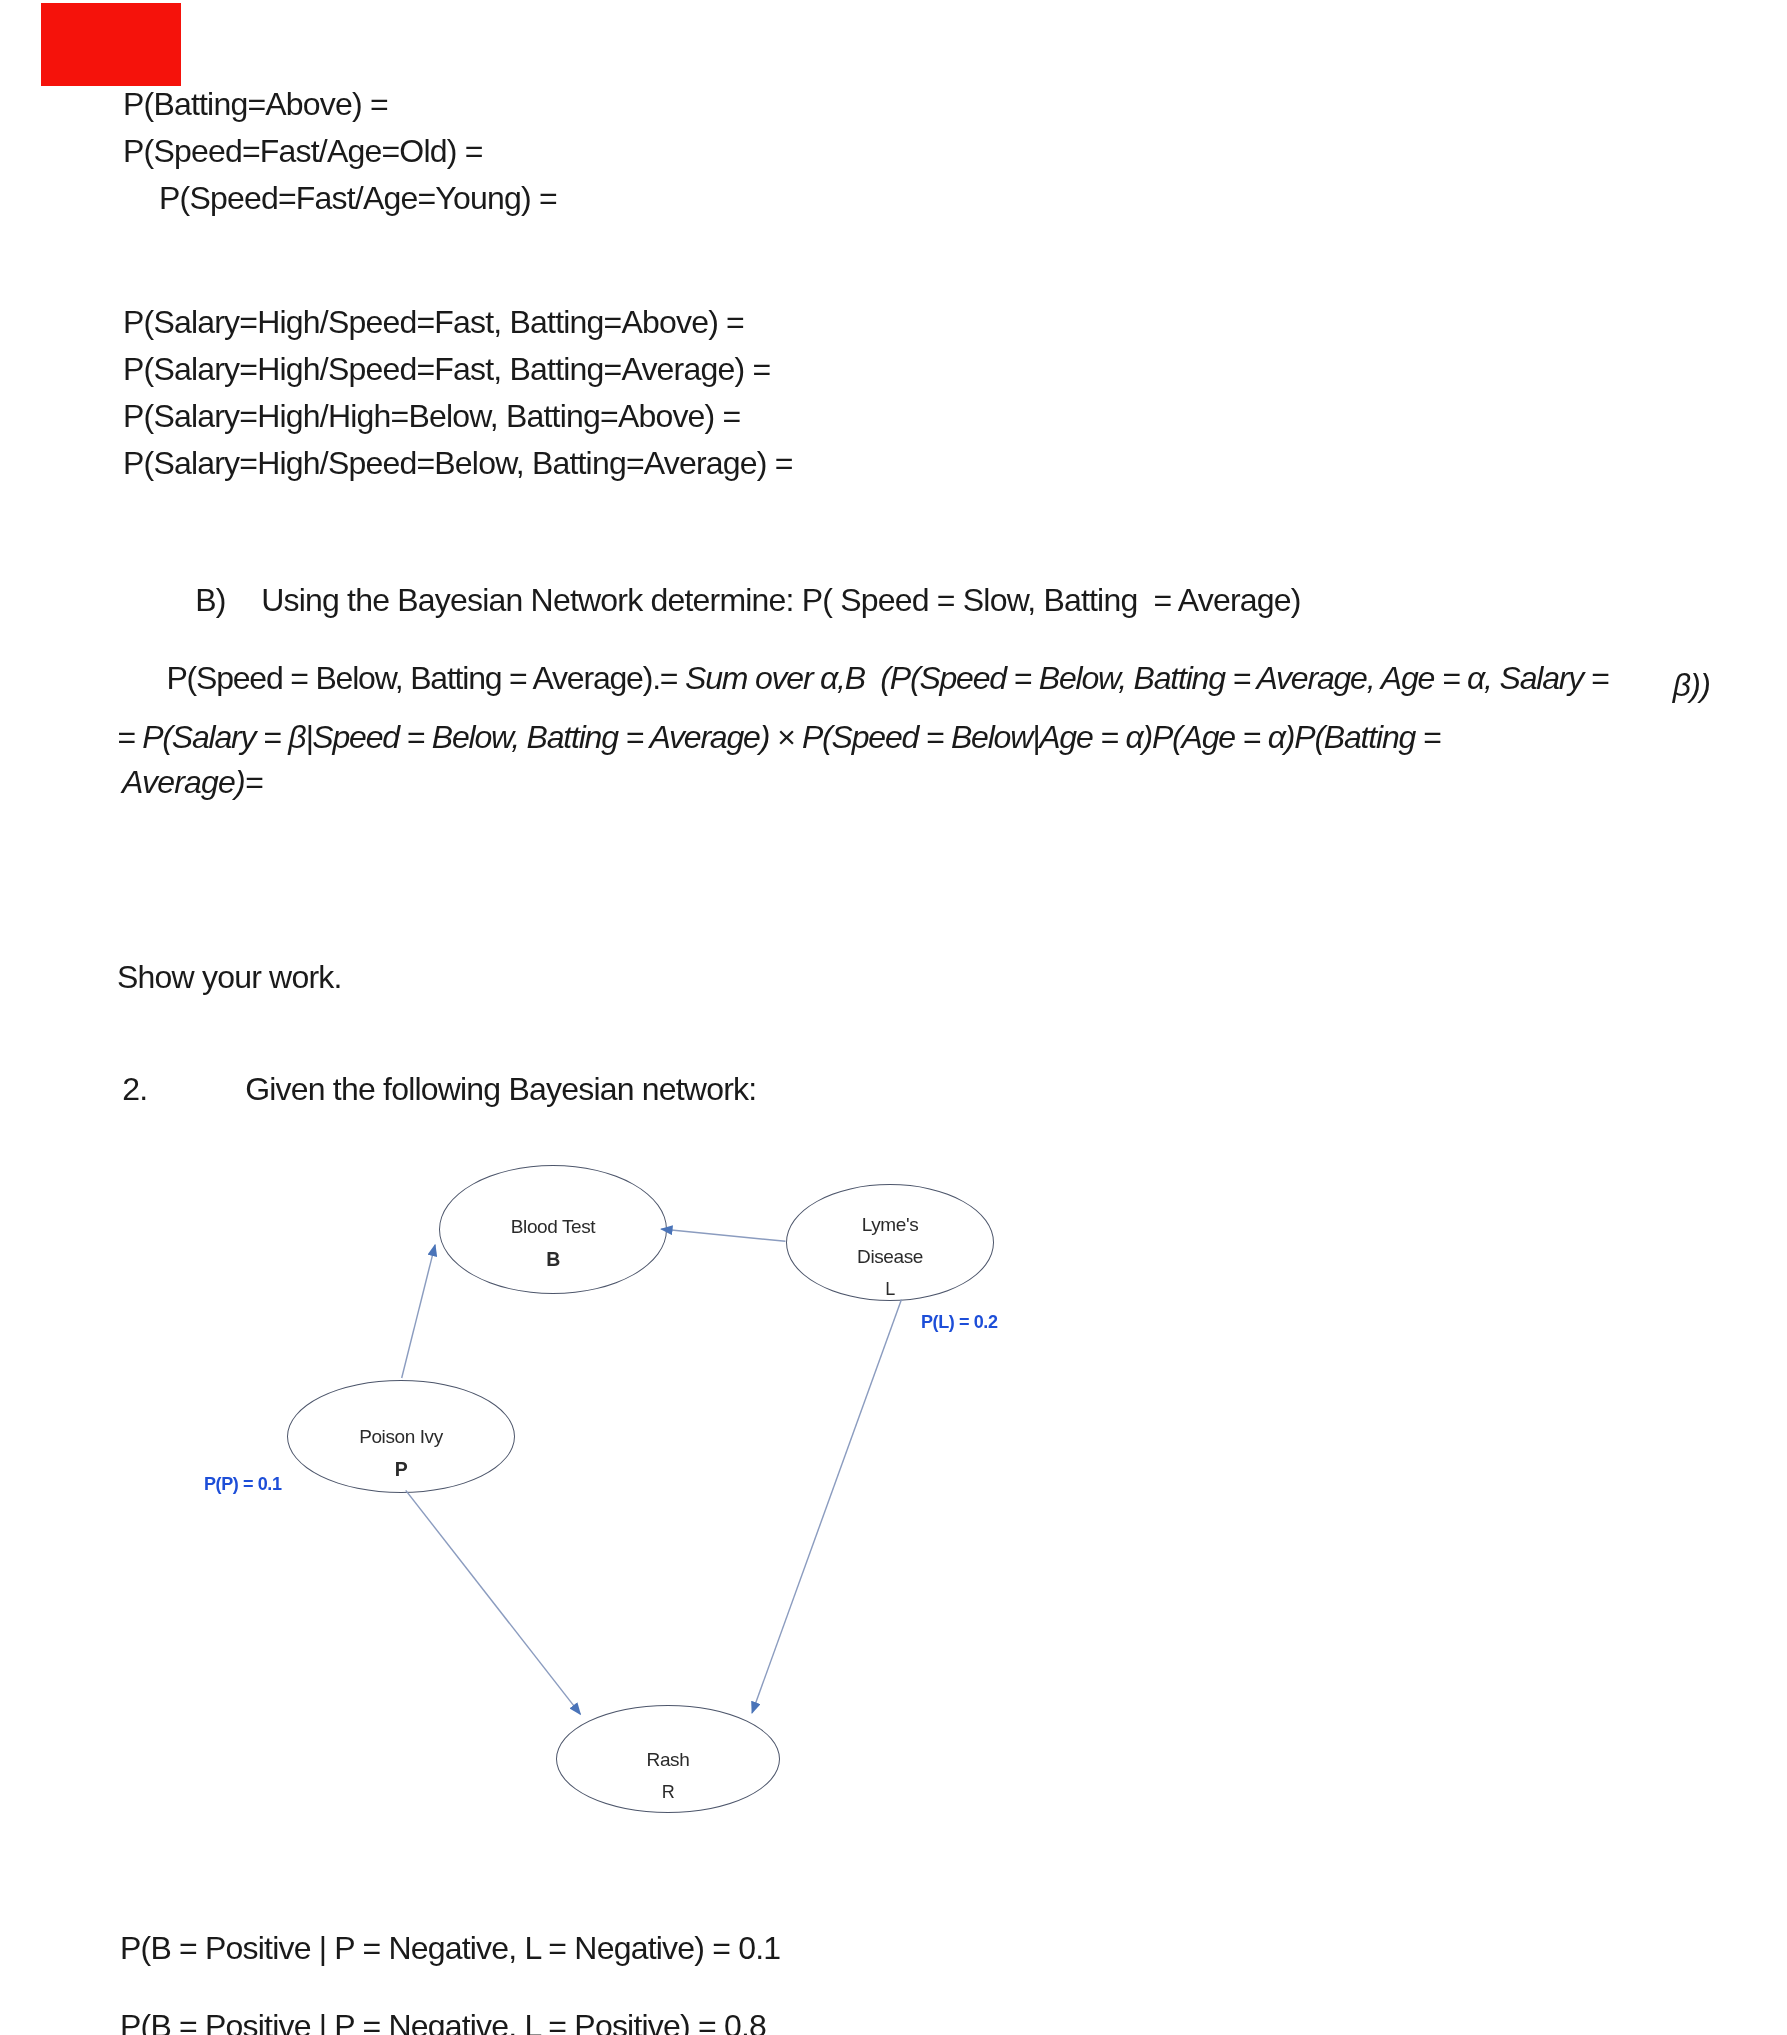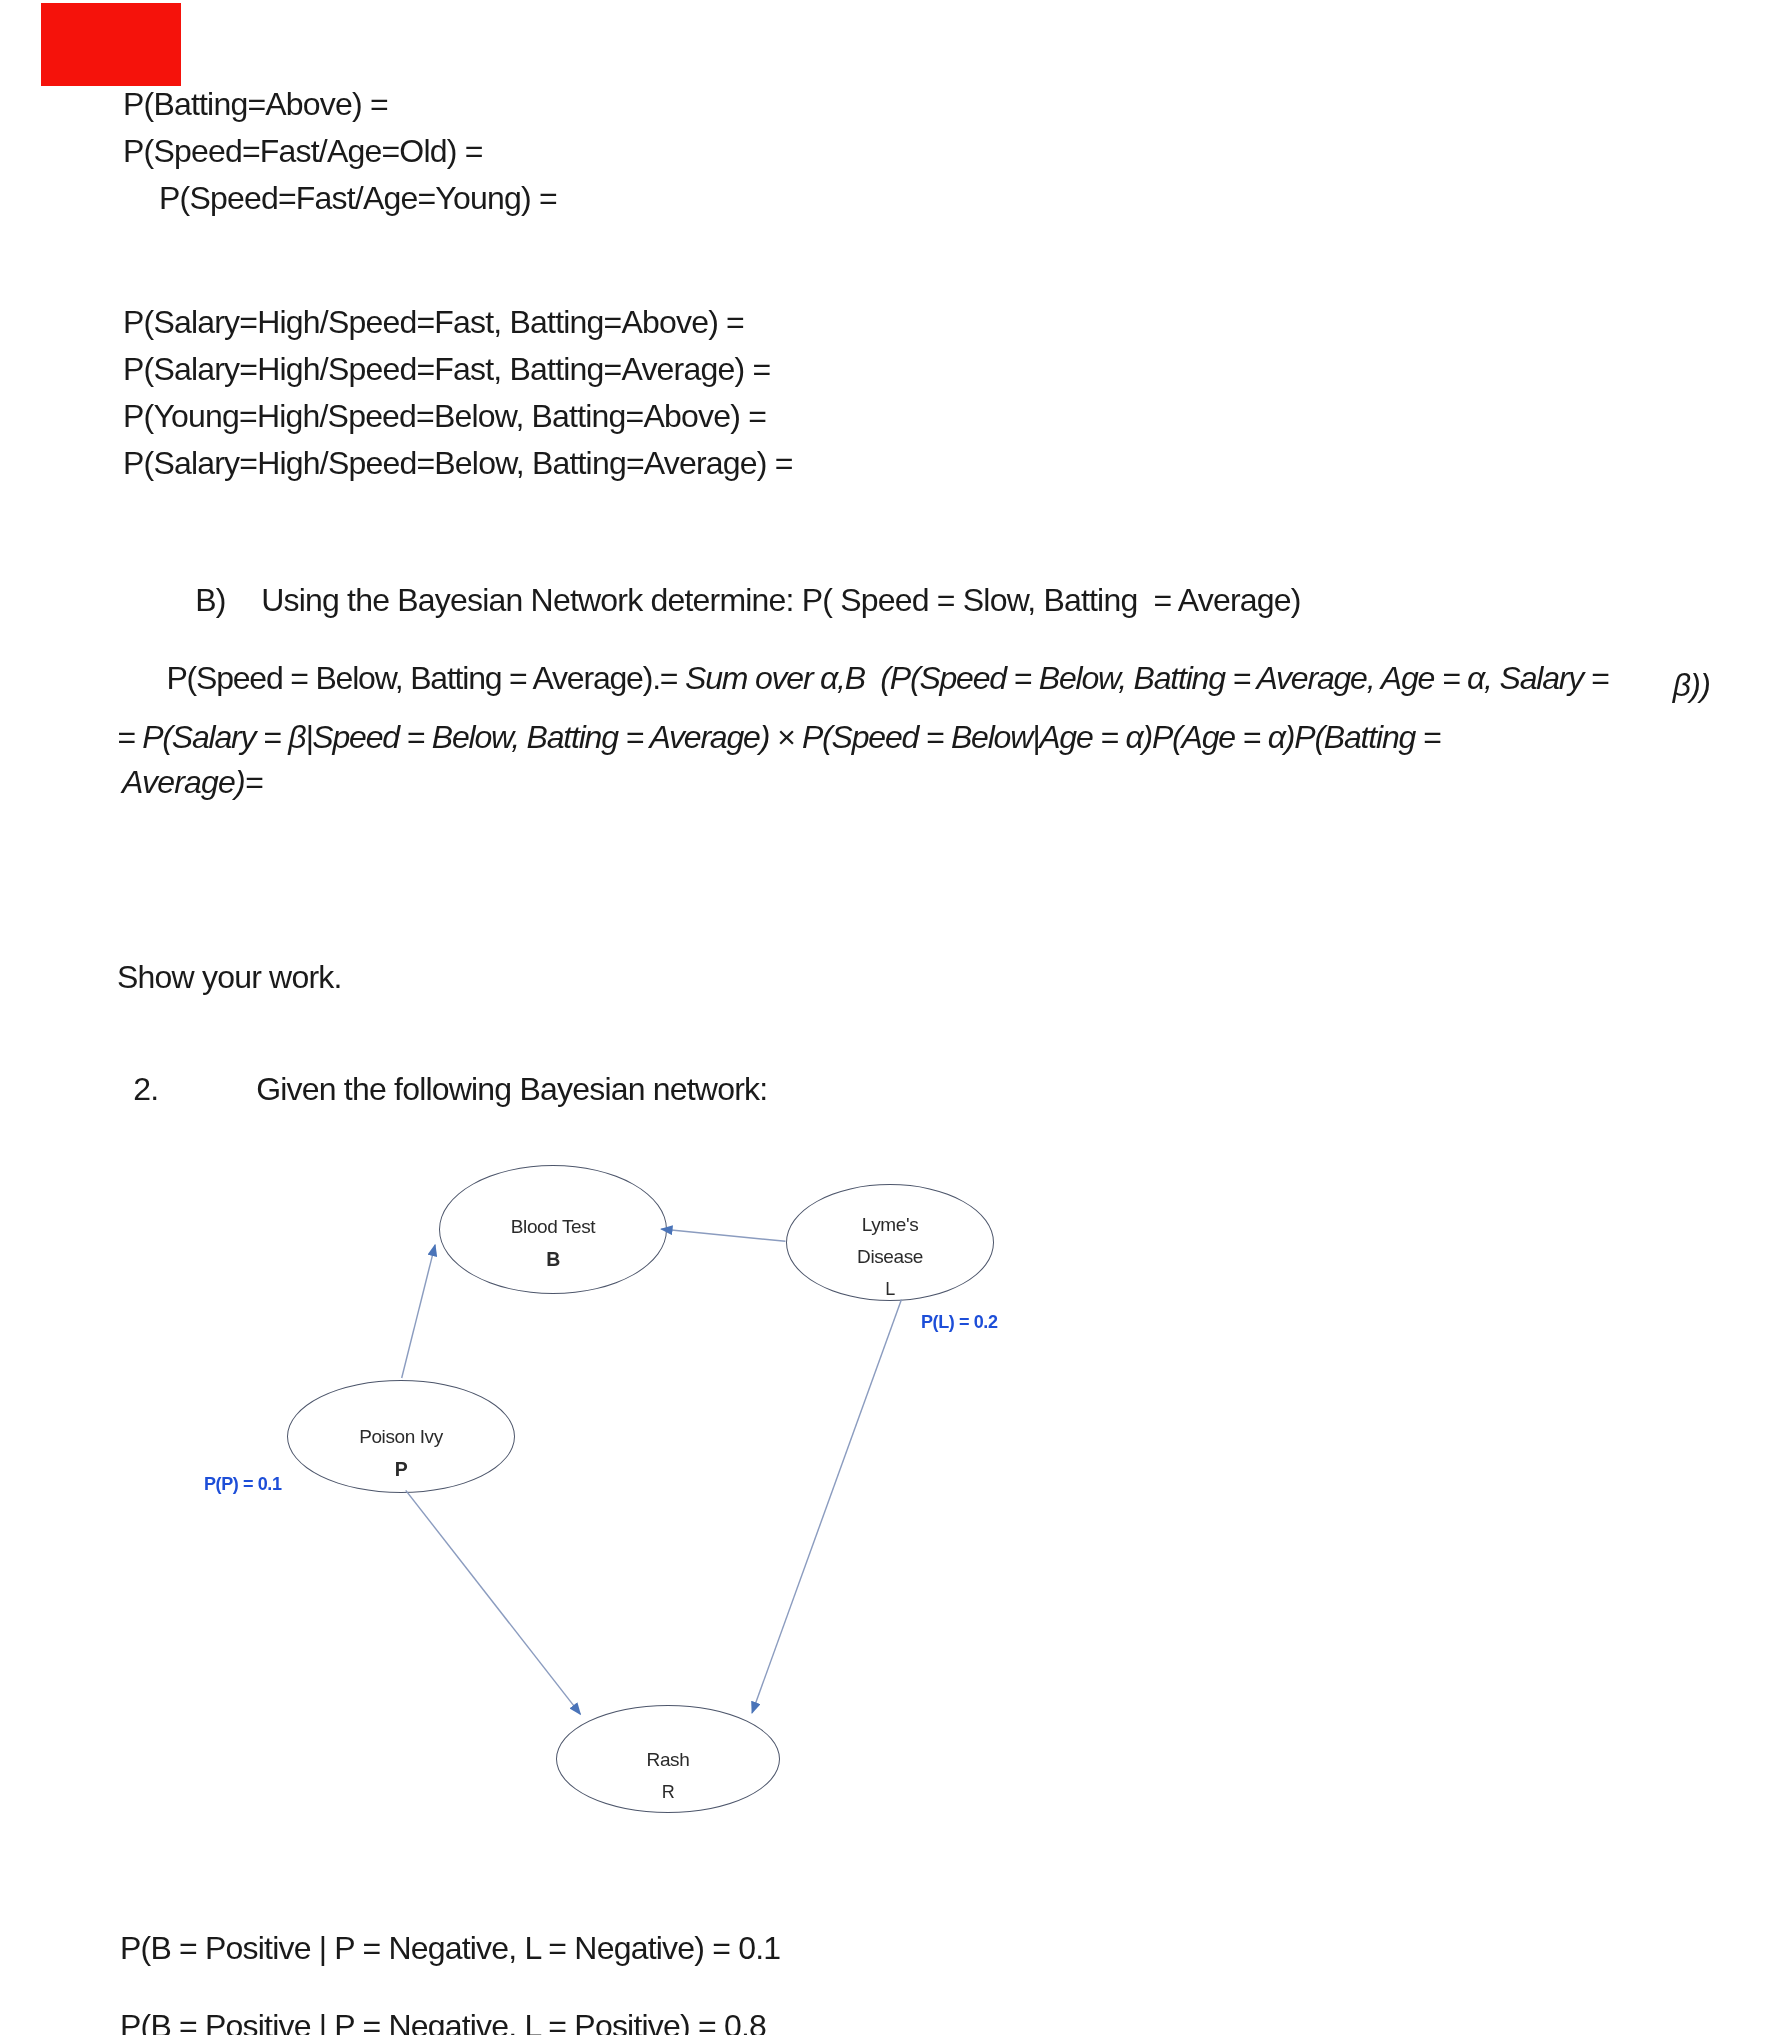--- a/index.html
+++ b/index.html
@@ -23,36 +23,36 @@
 <body>
 
 <div class="red-marker"></div>
 
 <div class="tline" style="left:123px;top:86px;">P(Batting=Above) =</div>
 <div class="tline" style="left:123px;top:133px;">P(Speed=Fast/Age=Old) =</div>
 <div class="tline" style="left:123px;top:180px;margin-left:36px;">P(Speed=Fast/Age=Young) =</div>
 
 <div class="tline" style="left:123px;top:304px;">P(Salary=High/Speed=Fast, Batting=Above) =</div>
 <div class="tline" style="left:123px;top:351px;">P(Salary=High/Speed=Fast, Batting=Average) =</div>
-<div class="tline" style="left:123px;top:398px;">P(Young=High/Speed=Below, Batting=Above) =</div>
+<div class="tline" style="left:123px;top:398px;">P(Salary=High/High=Below, Batting=Above) =</div>
 <div class="tline" style="left:123px;top:445px;">P(Salary=High/Speed=Below, Batting=Average) =</div>
 
 <div class="tline" style="left:179px;top:545px;">
   <span class="inline-label" style="width:66px;">B)</span><span>Using the Bayesian Network determine: P( Speed = Slow, Batting  = Average)</span>
 </div>
 
 <div class="tline tight" style="left:151px;top:623px;">
   <span>P(Speed = Below, Batting = Average).= </span><span class="ital">Sum over α,B  (P(Speed = Below, Batting = Average, Age = α, Salary =</span>
 </div>
 <div class="tline ital" style="right:77px;top:667px;">β))</div>
 <div class="tline tight ital" style="left:117px;top:719px;">= P(Salary = β|Speed = Below, Batting = Average) × P(Speed = Below|Age = α)P(Age = α)P(Batting =</div>
 <div class="tline ital" style="left:122px;top:764px;">Average)=</div>
 
 <div class="tline" style="left:117px;top:959px;">Show your work.</div>
-<div class="tline" style="left:117px;top:1034px;">
+<div class="tline" style="left:106px;top:1034px;">
   <span class="inline-label" style="width:123px;">2.</span><span>Given the following Bayesian network:</span>
 </div>
 
 <div class="node" style="left:439px;top:1165px;width:228px;height:129px;"></div>
 <div class="node" style="left:786px;top:1184px;width:208px;height:117px;"></div>
 <div class="node" style="left:287px;top:1380px;width:228px;height:113px;"></div>
 <div class="node" style="left:556px;top:1705px;width:224px;height:108px;"></div>
 
 <div class="node-text" style="left:439px;top:1211px;width:228px;">
   <div>Blood Test</div>

